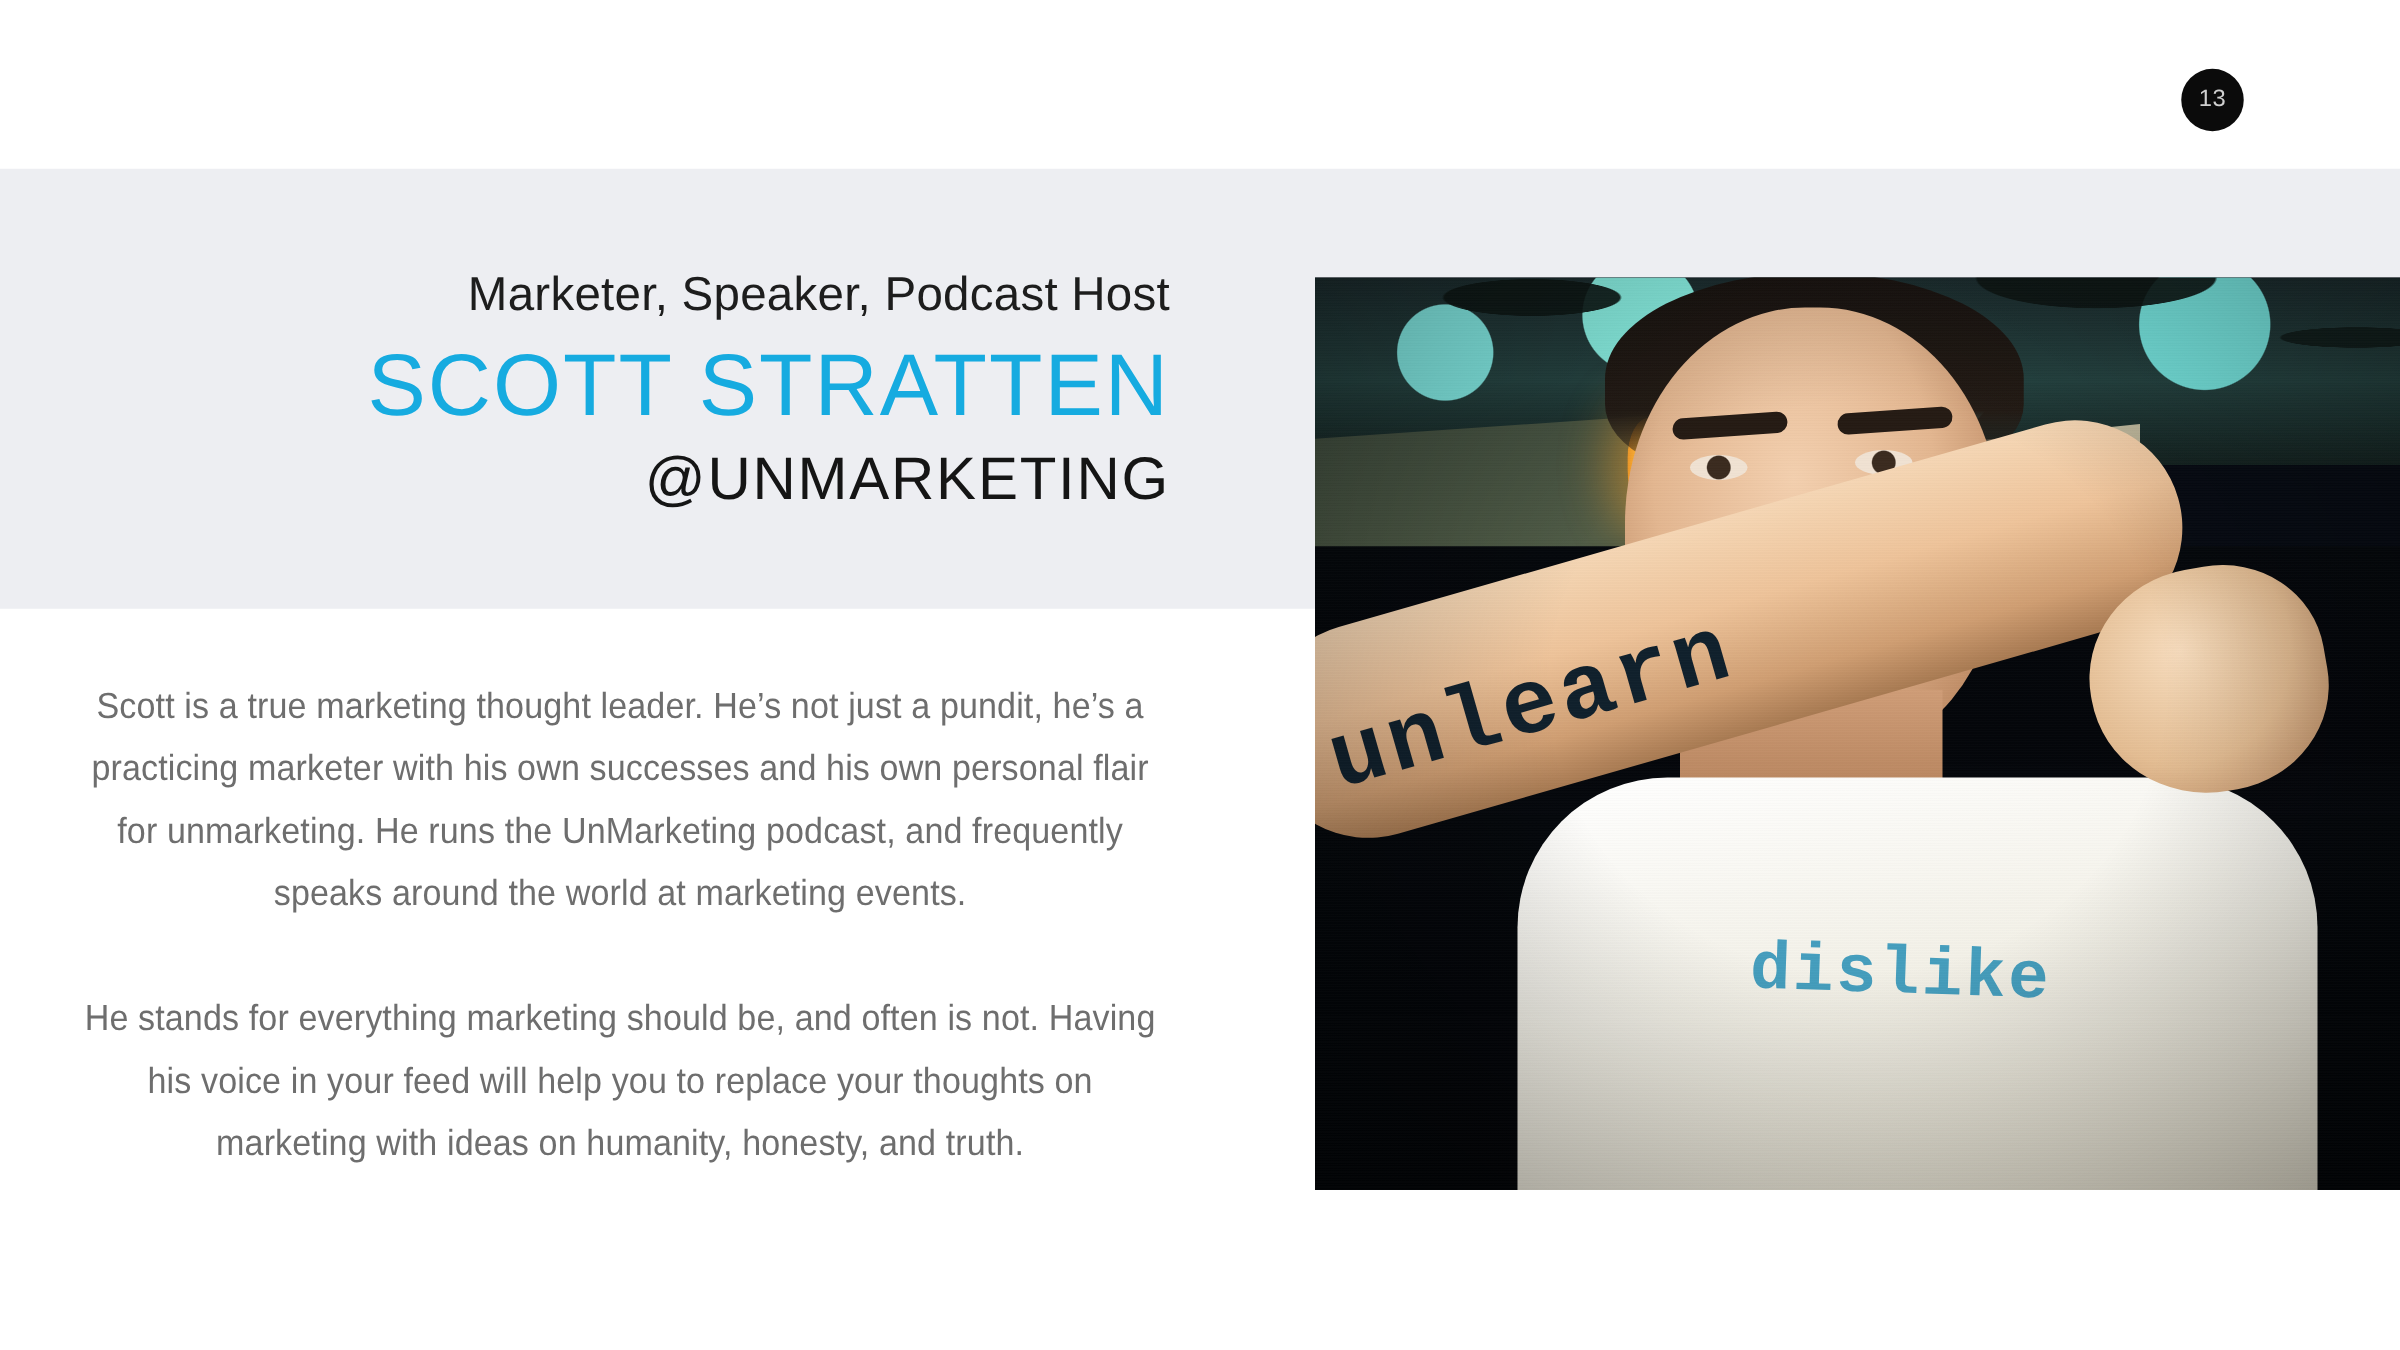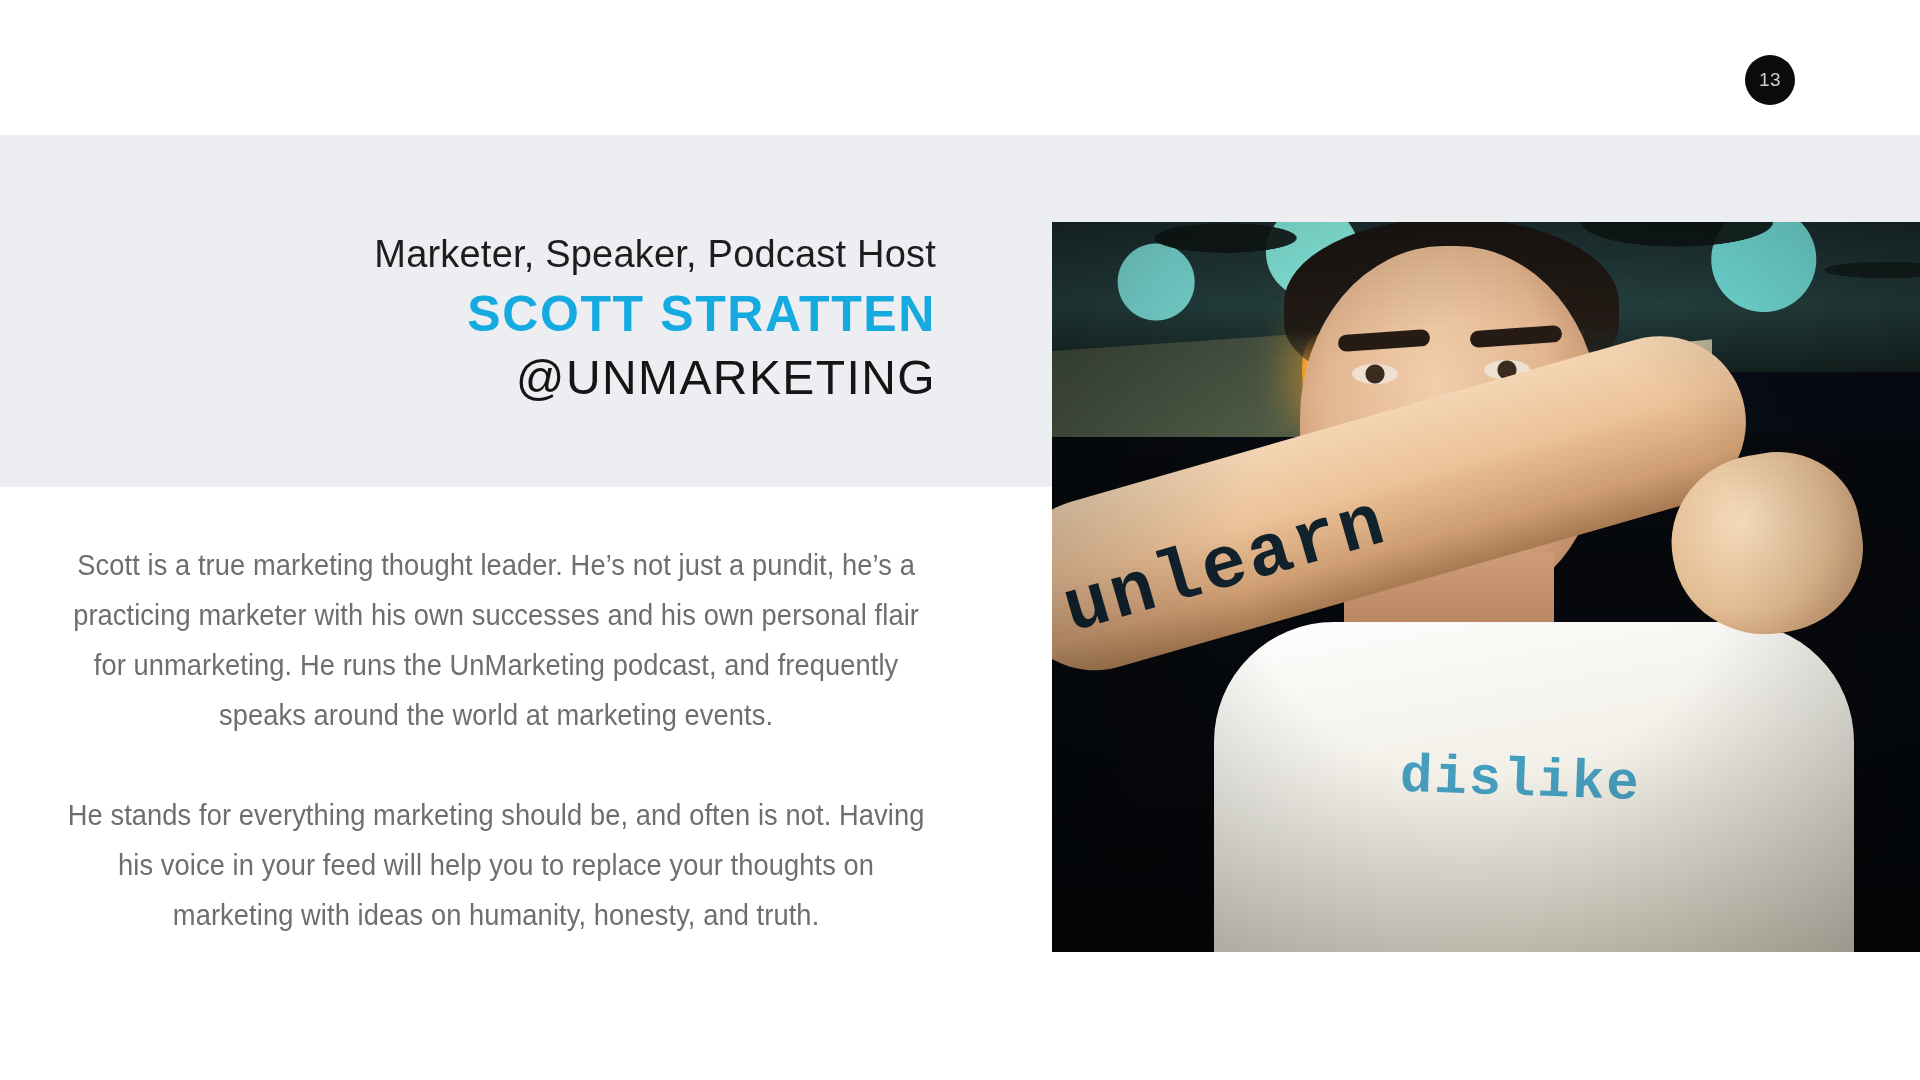--- a/index.html
+++ b/index.html
@@ -41,37 +41,36 @@
     background:#edeef2;
   }
 
   
   .headline {
     position:absolute;
     left:0px; top:215px;
     width:936px;
     text-align:right;
     padding-right:0px;
-    margin-top:18px;
   }
 
   .eyebrow {
     font-family:"Liberation Sans", sans-serif;
     font-size:38px;
     font-weight:400;
     color:#1d1d1d;
     line-height:1.12;
     letter-spacing:0.2px;
     white-space:nowrap;
   }
 
   .name {
     font-family:"Liberation Sans", sans-serif;
-    font-size:50px;
-    font-weight:700;
+    font-size:70px;
+    font-weight:400;
     color:#16ABE0;
     line-height:1.22;
     letter-spacing:1.6px;
     margin-top:8px;
     white-space:nowrap;
   }
 
   .handle {
     font-family:"Liberation Sans", sans-serif;
     font-size:48px;

